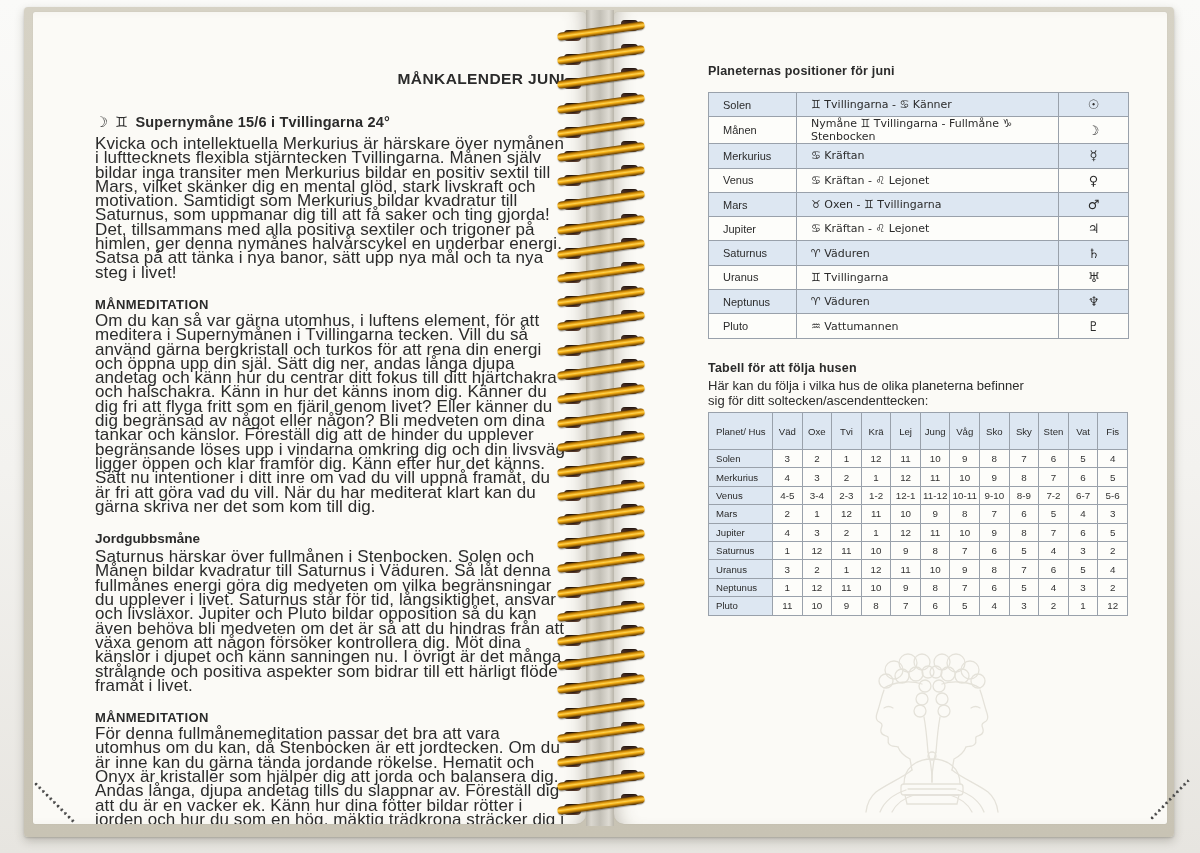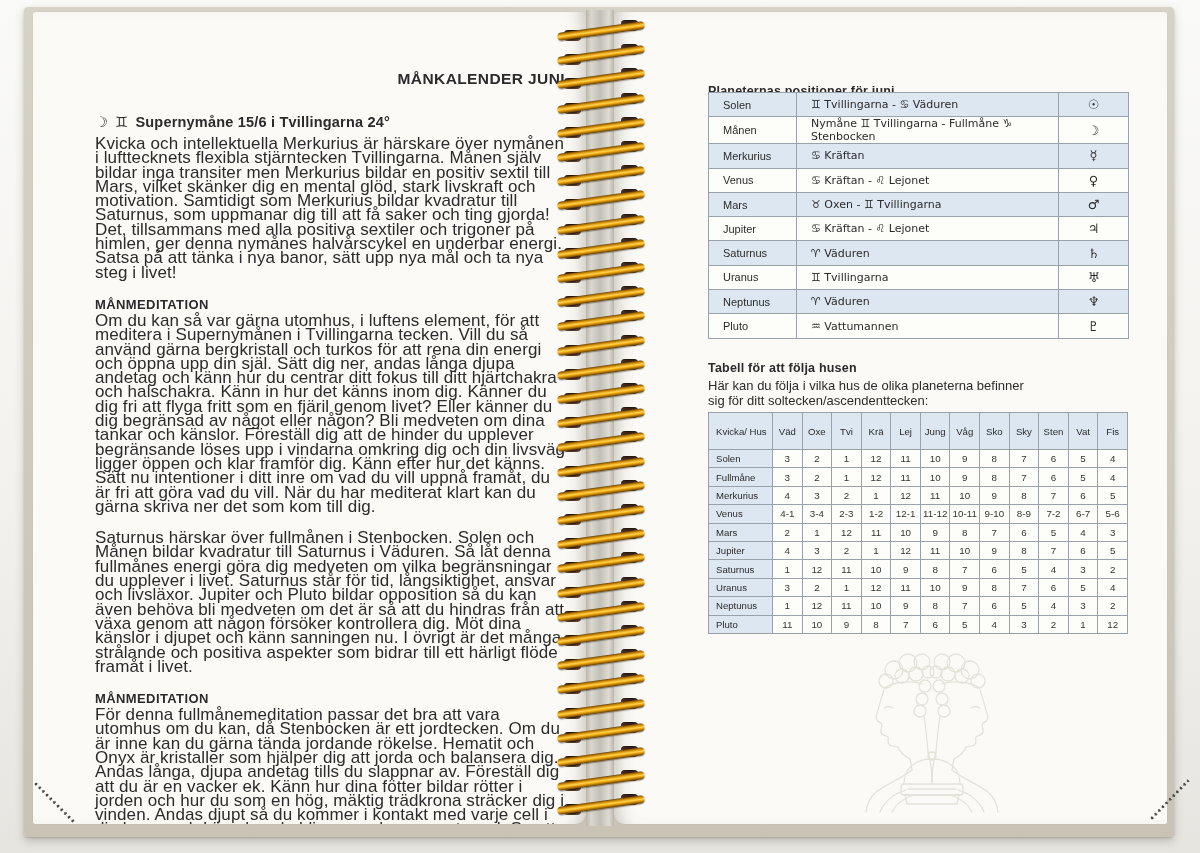--- a/index.html
+++ b/index.html
@@ -51,21 +51,21 @@
   
   .lp-content{position:absolute;left:62px;top:58px;width:470px;}
   .lp-title{font-size:15.5px;font-weight:bold;letter-spacing:.4px;margin:0 0 26px 0;text-align:right;}
   .moon-heading{font-size:14.5px;font-weight:bold;margin:0 0 7px 0;letter-spacing:.2px;}
   .moon-heading .glyph{font-family:"DejaVu Sans",sans-serif;margin-right:7px;font-weight:bold;}
   .body-p{font-size:17px;line-height:14.3px;margin:0 0 17px 0;letter-spacing:.1px;}
   .sub-heading{font-size:13px;font-weight:bold;letter-spacing:.4px;margin:0 0 2px 0;}
   .sub-label{font-size:13.5px;font-weight:bold;margin:0 0 4px 0;}
   
   .rp-title{position:absolute;font-size:12.5px;font-weight:bold;letter-spacing:.2px;}
-  .rp-title.pos{left:94px;top:72px;}
+  .rp-title.pos{left:94px;top:52px;}
   .rp-title.hus{left:94px;top:349px;}
   .rp-desc{position:absolute;left:94px;top:366px;width:330px;font-size:13px;line-height:15px;}
   table{border-collapse:collapse;table-layout:fixed;padding-left:40px;}
   .tbl{position:absolute;left:94px;background:#fdfdfa;}
   .tbl td,.tbl th{border:1px solid #99a1ab;font-weight:normal;}
   
   #positions-table{top:80px;width:420px;}
   #positions-table td{height:23.3px;font-size:11px;padding:0 0 0 14px;text-align:left;}
   #positions-table td.sym{text-align:center;padding:0;font-size:13px;font-family:"DejaVu Sans",sans-serif;}
   #positions-table tr.blue td{background:#dde7f2;}
@@ -96,40 +96,41 @@
     <div class="lp-title">MÅNKALENDER JUNI</div>
 
     <div class="moon-heading">
       <span class="glyph">☽</span><span class="glyph">♊</span><span>Supernymåne 15/6 i Tvillingarna 24°</span>
     </div>
     <p class="body-p">Kvicka och intellektuella Merkurius är härskare över nymånen i lufttecknets flexibla stjärntecken Tvillingarna. Månen själv bildar inga transiter men Merkurius bildar en positiv sextil till Mars, vilket skänker dig en mental glöd, stark livskraft och motivation. Samtidigt som Merkurius bildar kvadratur till Saturnus, som uppmanar dig till att få saker och ting gjorda! Det, tillsammans med alla positiva sextiler och trigoner på himlen, ger denna nymånes halvårscykel en underbar energi. Satsa på att tänka i nya banor, sätt upp nya mål och ta nya steg i livet!</p>
 
     <div class="sub-heading">MÅNMEDITATION</div>
     <p class="body-p">Om du kan så var gärna utomhus, i luftens element, för att meditera i Supernymånen i Tvillingarna tecken. Vill du så använd gärna bergkristall och turkos för att rena din energi och öppna upp din själ. Sätt dig ner, andas långa djupa andetag och känn hur du centrar ditt fokus till ditt hjärtchakra och halschakra. Känn in hur det känns inom dig. Känner du dig fri att flyga fritt som en fjäril genom livet? Eller känner du dig begränsad av något eller någon? Bli medveten om dina tankar och känslor. Föreställ dig att de hinder du upplever begränsande löses upp i vindarna omkring dig och din livsväg ligger öppen och klar framför dig. Känn efter hur det känns. Sätt nu intentioner i ditt inre om vad du vill uppnå framåt, du är fri att göra vad du vill.  När du har mediterat klart kan du gärna skriva ner det som kom till dig.</p>
 
+    <div class="sub-label">Jordgubbsmåne</div>
     <p class="body-p">Saturnus härskar över fullmånen i Stenbocken. Solen och Månen bildar kvadratur till Saturnus i Väduren. Så låt denna fullmånes energi göra dig medveten om vilka begränsningar du upplever i livet. Saturnus står för tid, långsiktighet, ansvar och livsläxor. Jupiter och Pluto bildar opposition så du kan även behöva bli medveten om det är så att du hindras från att växa genom att någon försöker kontrollera dig. Möt dina känslor i djupet och känn sanningen nu. I övrigt är det många strålande och positiva aspekter som bidrar till ett härligt flöde framåt i livet.</p>
 
     <div class="sub-heading">MÅNMEDITATION</div>
     <p class="body-p">För denna fullmånemeditation passar det bra att vara utomhus om du kan, då Stenbocken är ett jordtecken. Om du är inne kan du gärna tända jordande rökelse. Hematit och Onyx är kristaller som hjälper dig att jorda och balansera dig. Andas långa, djupa andetag tills du slappnar av. Föreställ dig att du är en vacker ek. Känn hur dina fötter bildar rötter i jorden och hur du som en hög, mäktig trädkrona sträcker dig i vinden. Andas djupt så du kommer i kontakt med varje cell i din kropp och känn hur du blir mer och mer centrerad. Se ett årshjul inom dig och reflektera över vad som har fullbordats för dig det senaste halvåret. Känn efter vad du önskar släppa taget om och föreställ dig att du växer och expanderar i ditt träd. Känn det som begränsat dig och känn hur du blir mer fri och modig att våga ta nya steg på livets väg. Efter meditationen kan du gärna skriva ner, tacka för och avsluta det som inte längre gynnar dig.</p>
   </div>
 </div>
 
 <div class="page right">
   <div class="rp-title pos">Planeternas positioner för juni</div>
 
   <table class="tbl" id="positions-table">
     <colgroup>
         <col class="c1">
         <col class="c2">
         <col class="c3">
       </colgroup>
     <tbody id="positions-body">
         <tr class="blue">
           <td>Solen</td>
-          <td class="zodiac-inline">♊ Tvillingarna - ♋ Väduren</td>
+          <td class="zodiac-inline">♊ Tvillingarna - ♋ Känner</td>
           <td class="sym">☉</td>
         </tr>
         <tr class="">
           <td>Månen</td>
           <td class="zodiac-inline">Nymåne ♊ Tvillingarna - Fullmåne ♑ Stenbocken</td>
           <td class="sym">☽</td>
         </tr>
         <tr class="blue">
           <td>Merkurius</td>
           <td class="zodiac-inline">♋ Kräftan</td>
@@ -172,21 +173,21 @@
         </tr>
       </tbody>
   </table>
 
   <div class="rp-title hus">Tabell för att följa husen</div>
   <div class="rp-desc">Här kan du följa i vilka hus de olika planeterna befinner sig för ditt soltecken/ascendenttecken:</div>
 
   <table class="tbl" id="houses-table">
     <thead id="houses-head">
         <tr>
-          <th class="first">Kvicka/ Hus</th>
+          <th class="first">Planet/ Hus</th>
           <th>Väd</th>
           <th>Oxe</th>
           <th>Tvi</th>
           <th>Krä</th>
           <th>Lej</th>
           <th>Jung</th>
           <th>Våg</th>
           <th>Sko</th>
           <th>Sky</th>
           <th>Sten</th>
@@ -204,52 +205,37 @@
           <td>11</td>
           <td>10</td>
           <td>9</td>
           <td>8</td>
           <td>7</td>
           <td>6</td>
           <td>5</td>
           <td>4</td>
         </tr>
         <tr>
-          <td class="pname">Fullmåne</td>
-          <td>3</td>
-          <td>2</td>
-          <td>1</td>
-          <td>12</td>
-          <td>11</td>
-          <td>10</td>
-          <td>9</td>
-          <td>8</td>
-          <td>7</td>
-          <td>6</td>
-          <td>5</td>
-          <td>4</td>
-        </tr>
-        <tr>
           <td class="pname">Merkurius</td>
           <td>4</td>
           <td>3</td>
           <td>2</td>
           <td>1</td>
           <td>12</td>
           <td>11</td>
           <td>10</td>
           <td>9</td>
           <td>8</td>
           <td>7</td>
           <td>6</td>
           <td>5</td>
         </tr>
         <tr>
           <td class="pname">Venus</td>
-          <td>4-1</td>
+          <td>4-5</td>
           <td>3-4</td>
           <td>2-3</td>
           <td>1-2</td>
           <td>12-1</td>
           <td>11-12</td>
           <td>10-11</td>
           <td>9-10</td>
           <td>8-9</td>
           <td>7-2</td>
           <td>6-7</td>

